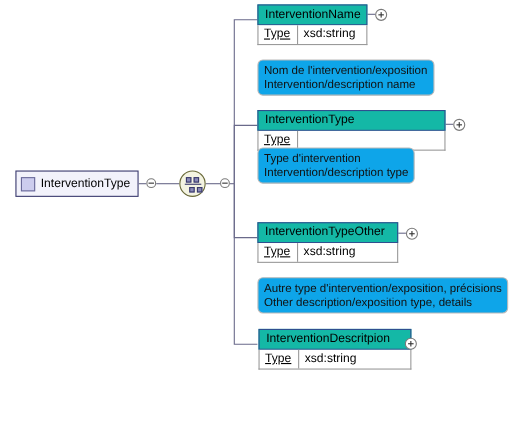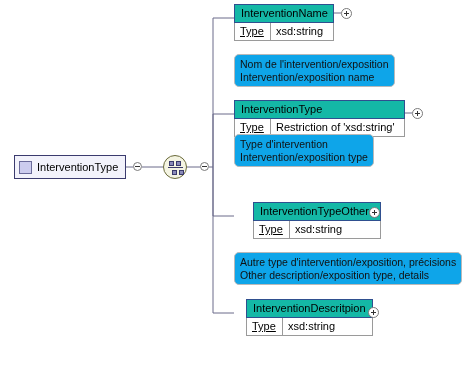--- a/index.html
+++ b/index.html
@@ -214,50 +214,49 @@
   <div class="node" style="left:234px; top:4px; width:100px;">
     <div class="name-row">InterventionName</div>
     <div class="type-row">
       <div class="tcell k">Type</div>
       <div class="tcell v">xsd:string</div>
     </div>
   </div>
   <div class="plus" style="left:341px; top:8px;"></div>
   <div class="note" style="left:234px; top:54px;">
     <div>Nom de l'intervention/exposition</div>
-    <div>Intervention/exposition name</div>
+    <div>Intervention/description name</div>
   </div>
 
   <div class="node" style="left:234px; top:100px; width:171px;">
     <div class="name-row">InterventionType</div>
     <div class="type-row">
       <div class="tcell k">Type</div>
-      <div class="tcell v">Restriction of 'xsd:string'</div>
     </div>
   </div>
   <div class="plus" style="left:412px; top:108px;"></div>
   <div class="note" style="left:234px; top:134px;">
     <div>Type d'intervention</div>
-    <div>Intervention/exposition type</div>
-  </div>
-
-  <div class="node" style="left:234px; top:202px; width:128px;margin-left:19px;">
+    <div>Intervention/description type</div>
+  </div>
+
+  <div class="node" style="left:234px; top:202px; width:128px;">
     <div class="name-row">InterventionTypeOther</div>
     <div class="type-row">
       <div class="tcell k">Type</div>
       <div class="tcell v">xsd:string</div>
     </div>
   </div>
   <div class="plus" style="left:369px; top:207px;"></div>
   <div class="note" style="left:234px; top:252px;">
     <div>Autre type d'intervention/exposition, précisions</div>
     <div>Other description/exposition type, details</div>
   </div>
 
-  <div class="node" style="left:246px; top:299px; width:127px;">
+  <div class="node" style="left:235px; top:299px; width:139px;">
     <div class="name-row">InterventionDescritpion</div>
     <div class="type-row">
       <div class="tcell k">Type</div>
       <div class="tcell v">xsd:string</div>
     </div>
   </div>
   <div class="plus" style="left:368px; top:307px;"></div>
 
 </div>
 

